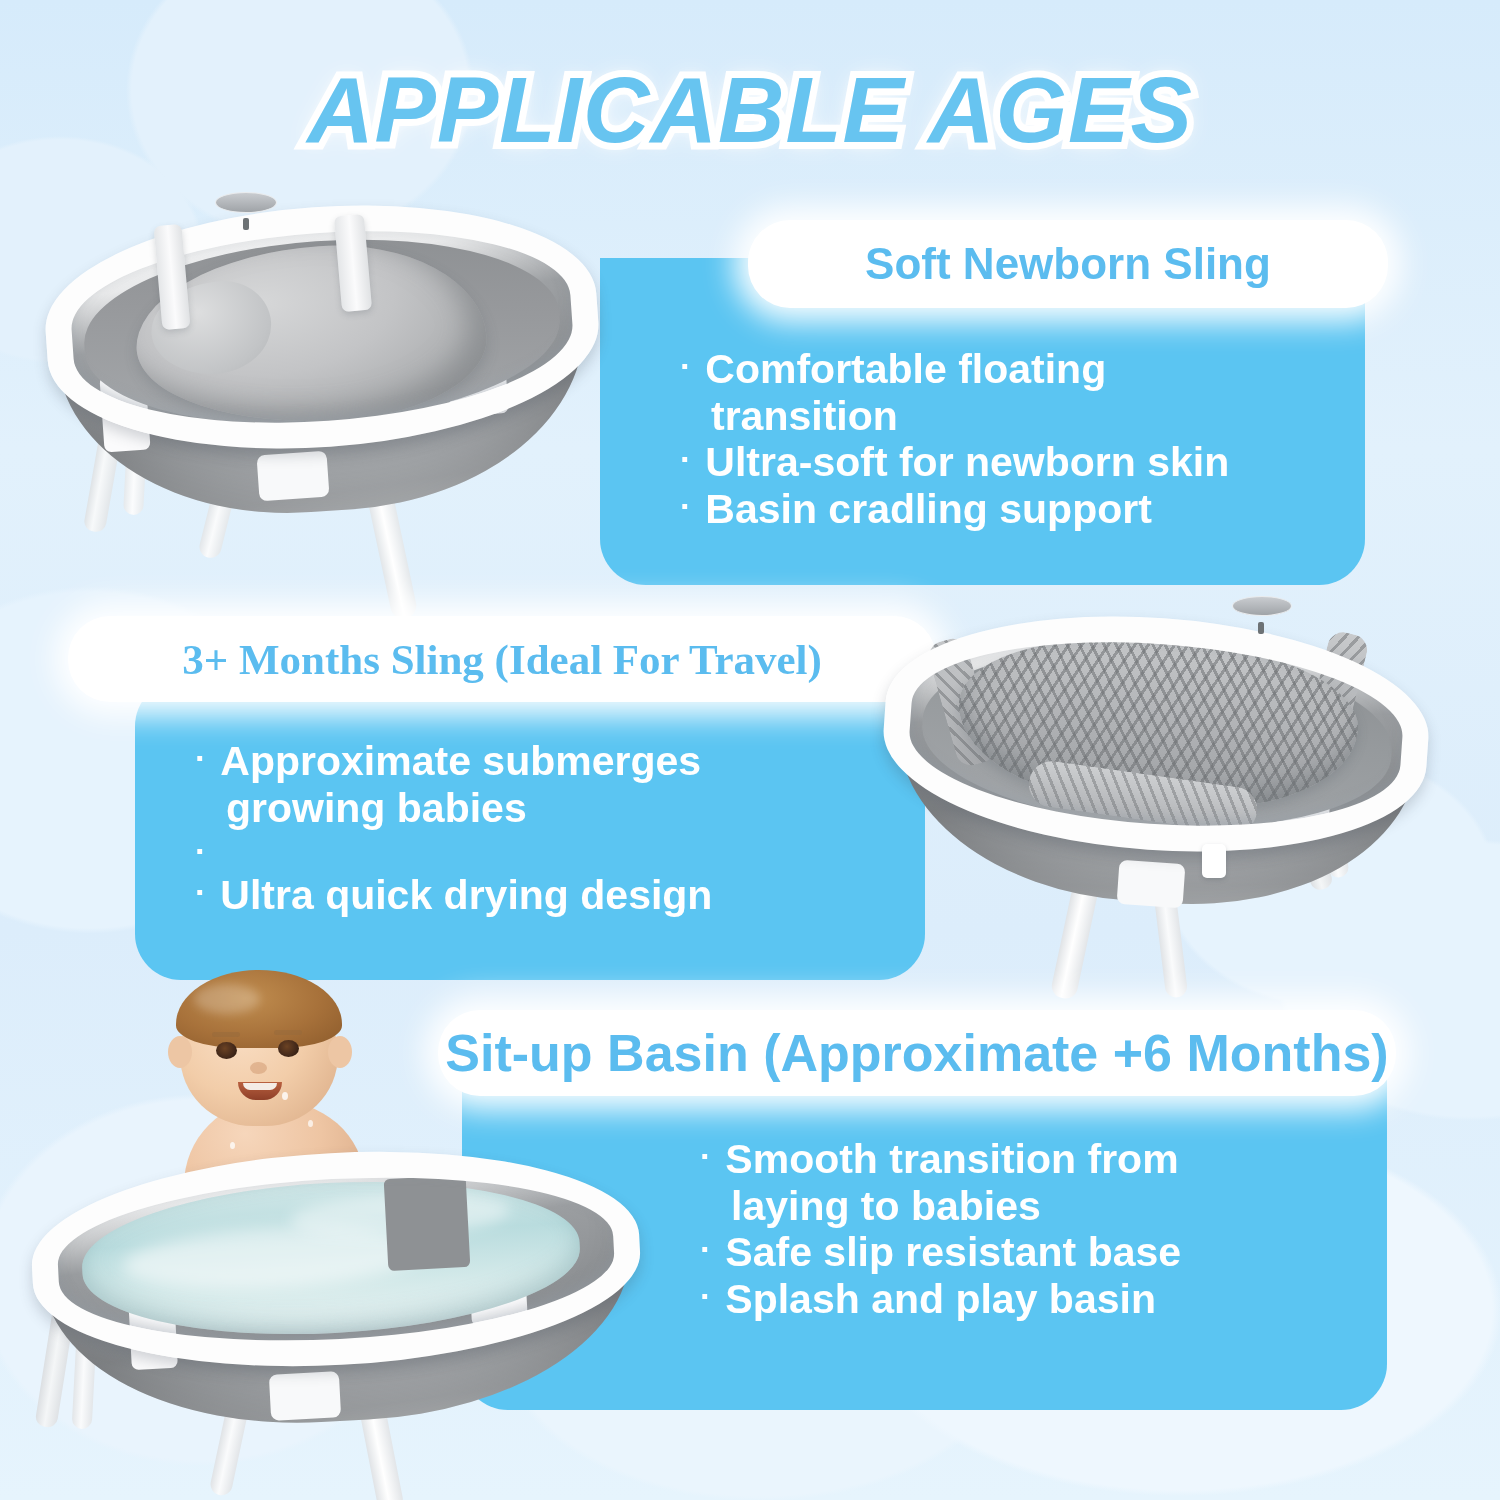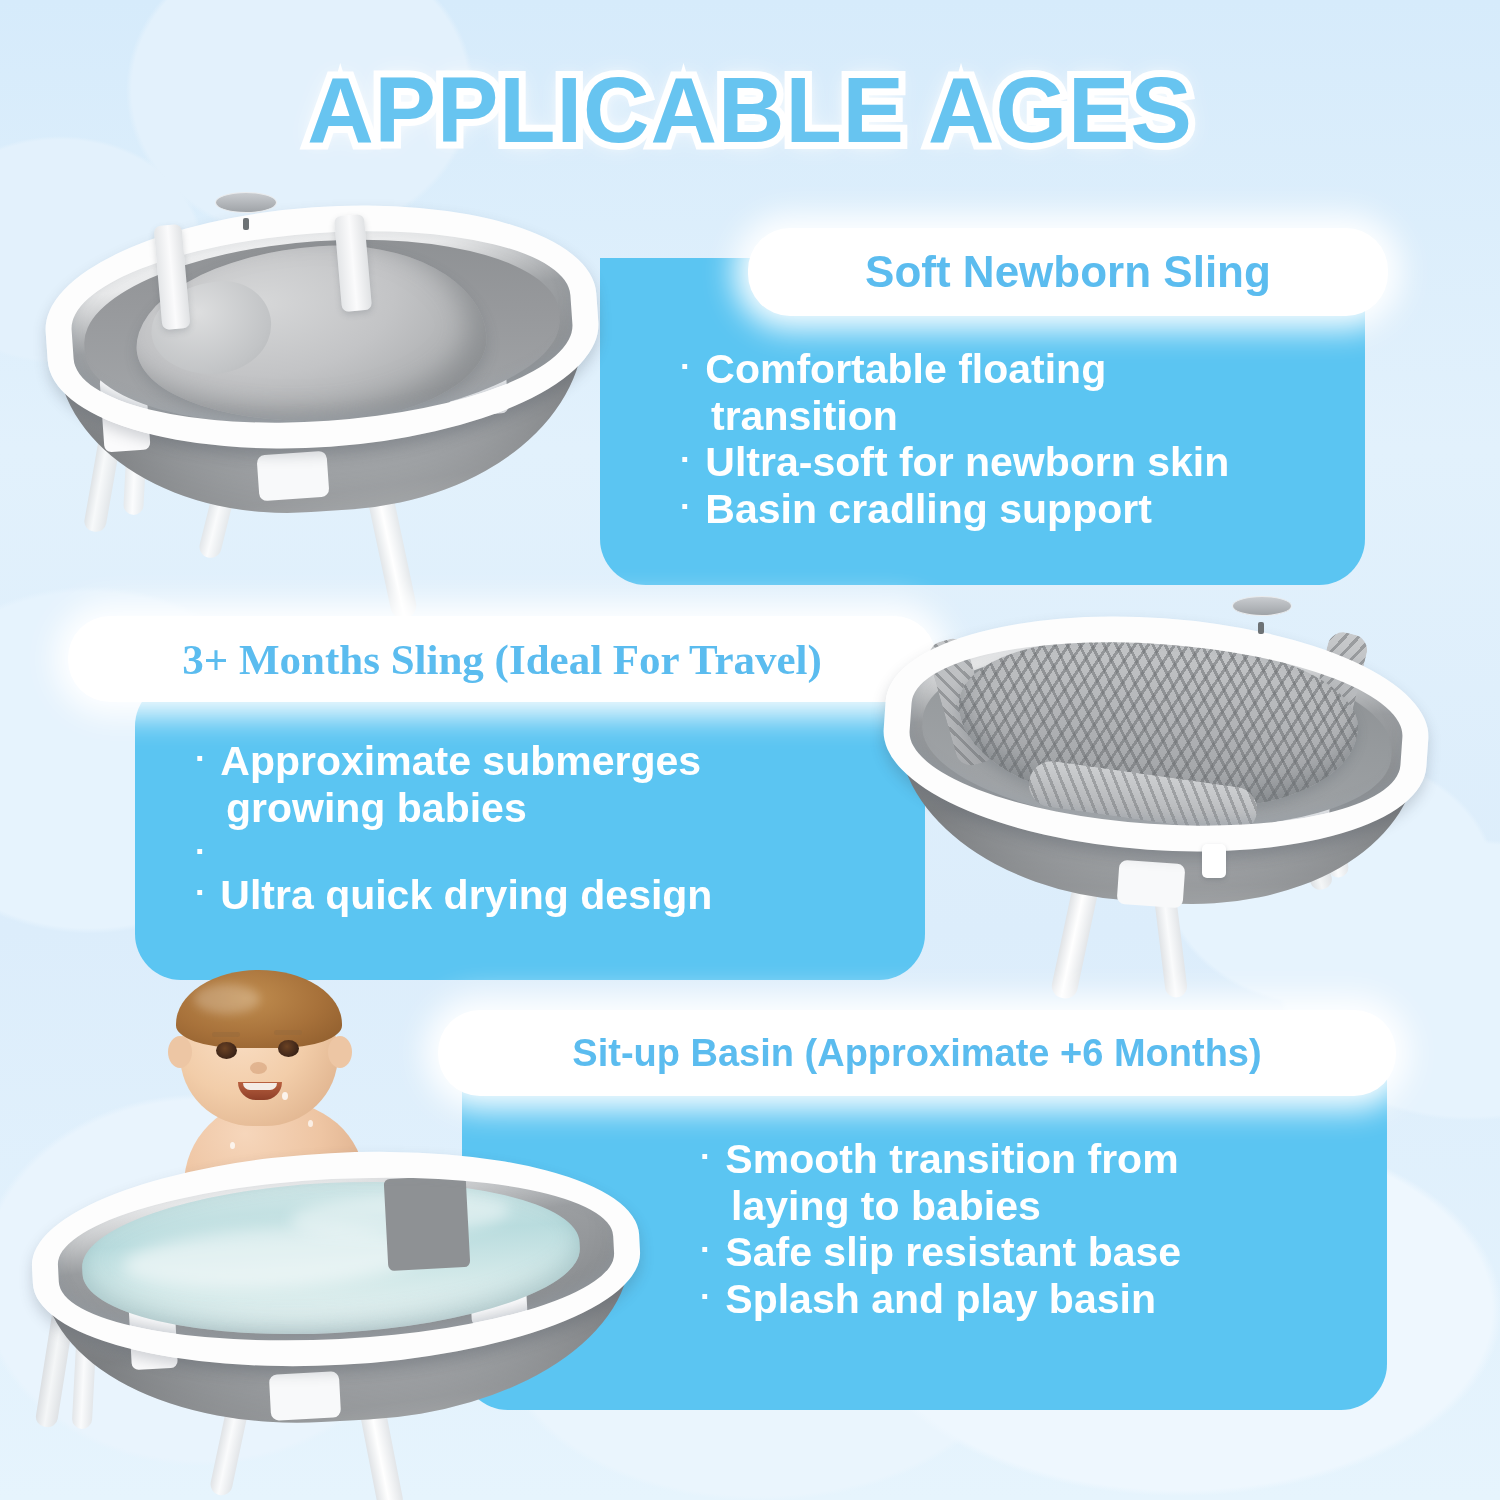--- a/index.html
+++ b/index.html
@@ -23,41 +23,42 @@
 
   
   .title-wrap{position:absolute;left:0;top:58px;width:1500px;text-align:center;}
   .title{
     display:inline-block;
     font-size:92px;font-weight:bold;letter-spacing:1px;
     color:#67c4f0;
     -webkit-text-stroke:14px #ffffff;
     paint-order:stroke fill;
     text-shadow:0 0 14px #ffffff, 0 0 26px #ffffff;
+    font-style:italic;
   }
 
   
   .panel{position:absolute;background:#5bc5f2;}
   .panel-1{left:600px;top:290px;width:765px;height:295px;border-radius:0 0 46px 46px;}
   .panel-1b{left:600px;top:258px;width:765px;height:60px;}
   .panel-2{left:135px;top:680px;width:790px;height:300px;border-radius:46px 0 46px 46px;}
   .panel-3{left:462px;top:1075px;width:925px;height:335px;border-radius:0 0 46px 46px;}
   .panel-3b{left:462px;top:1040px;width:925px;height:60px;}
 
   
   .pill{position:absolute;background:#ffffff;border-radius:42px;
     display:flex;align-items:center;justify-content:center;
     box-shadow:0 0 30px 14px rgba(255,255,255,.95);}
   .pill span{color:#5bbcef;font-weight:bold;white-space:nowrap;}
-  .pill-1{left:748px;top:228px;width:640px;height:88px;align-items:center;}
+  .pill-1{left:748px;top:220px;width:640px;height:88px;align-items:center;}
   .pill-1 span{font-size:44px;}
   .pill-2{left:68px;top:616px;width:868px;height:86px;}
   .pill-2 span{font-size:43px;font-family:Liberation Serif, serif;}
   .pill-3{left:438px;top:1010px;width:958px;height:86px;}
-  .pill-3 span{font-size:38px;}
+  .pill-3 span{font-size:52px;}
 
   
   .bullets{position:absolute;color:#ffffff;font-weight:bold;}
   .bullets .row{display:flex;align-items:flex-start;line-height:1.14;}
   .bullets .dot{flex:0 0 auto;margin-right:14px;font-size:34px;line-height:1.2;}
   .bullets .txt{font-size:41px;}
   .bullets .cont{padding-left:31px;font-size:41px;line-height:1.14;}
   .list-1{left:680px;top:346px;width:660px;}
   .list-2{left:195px;top:738px;width:700px;}
   .list-3{left:700px;top:1136px;width:680px;}

